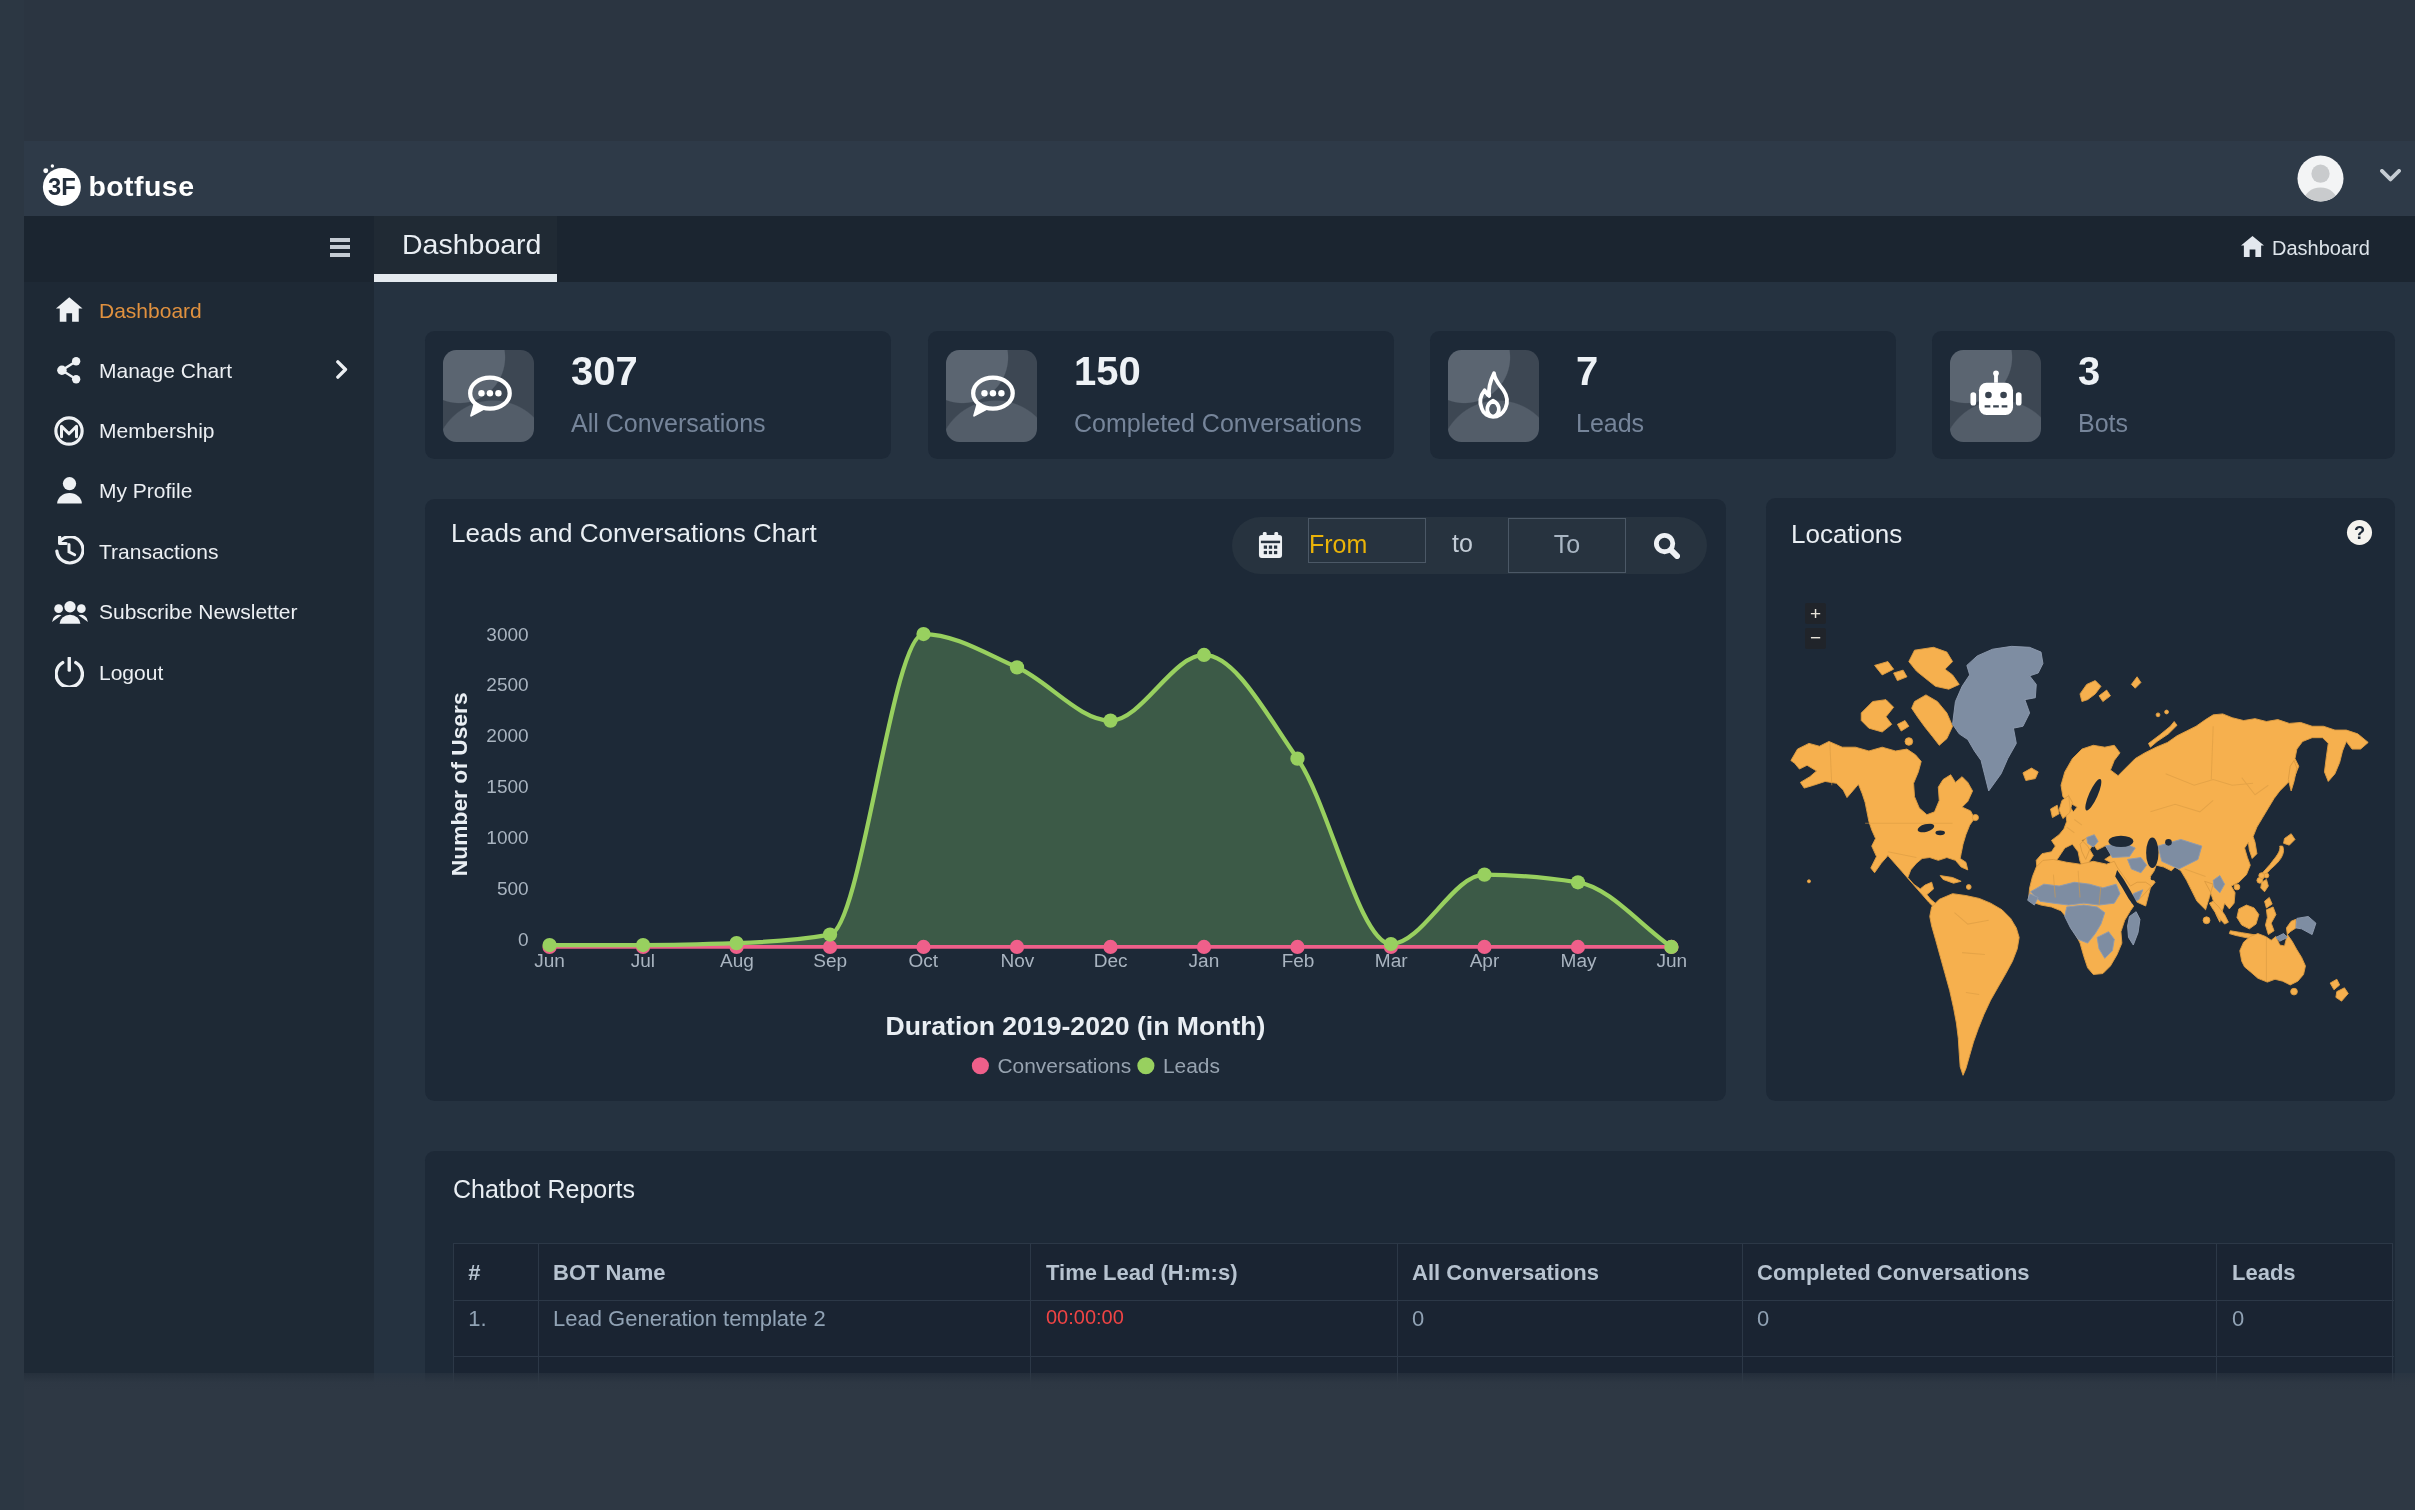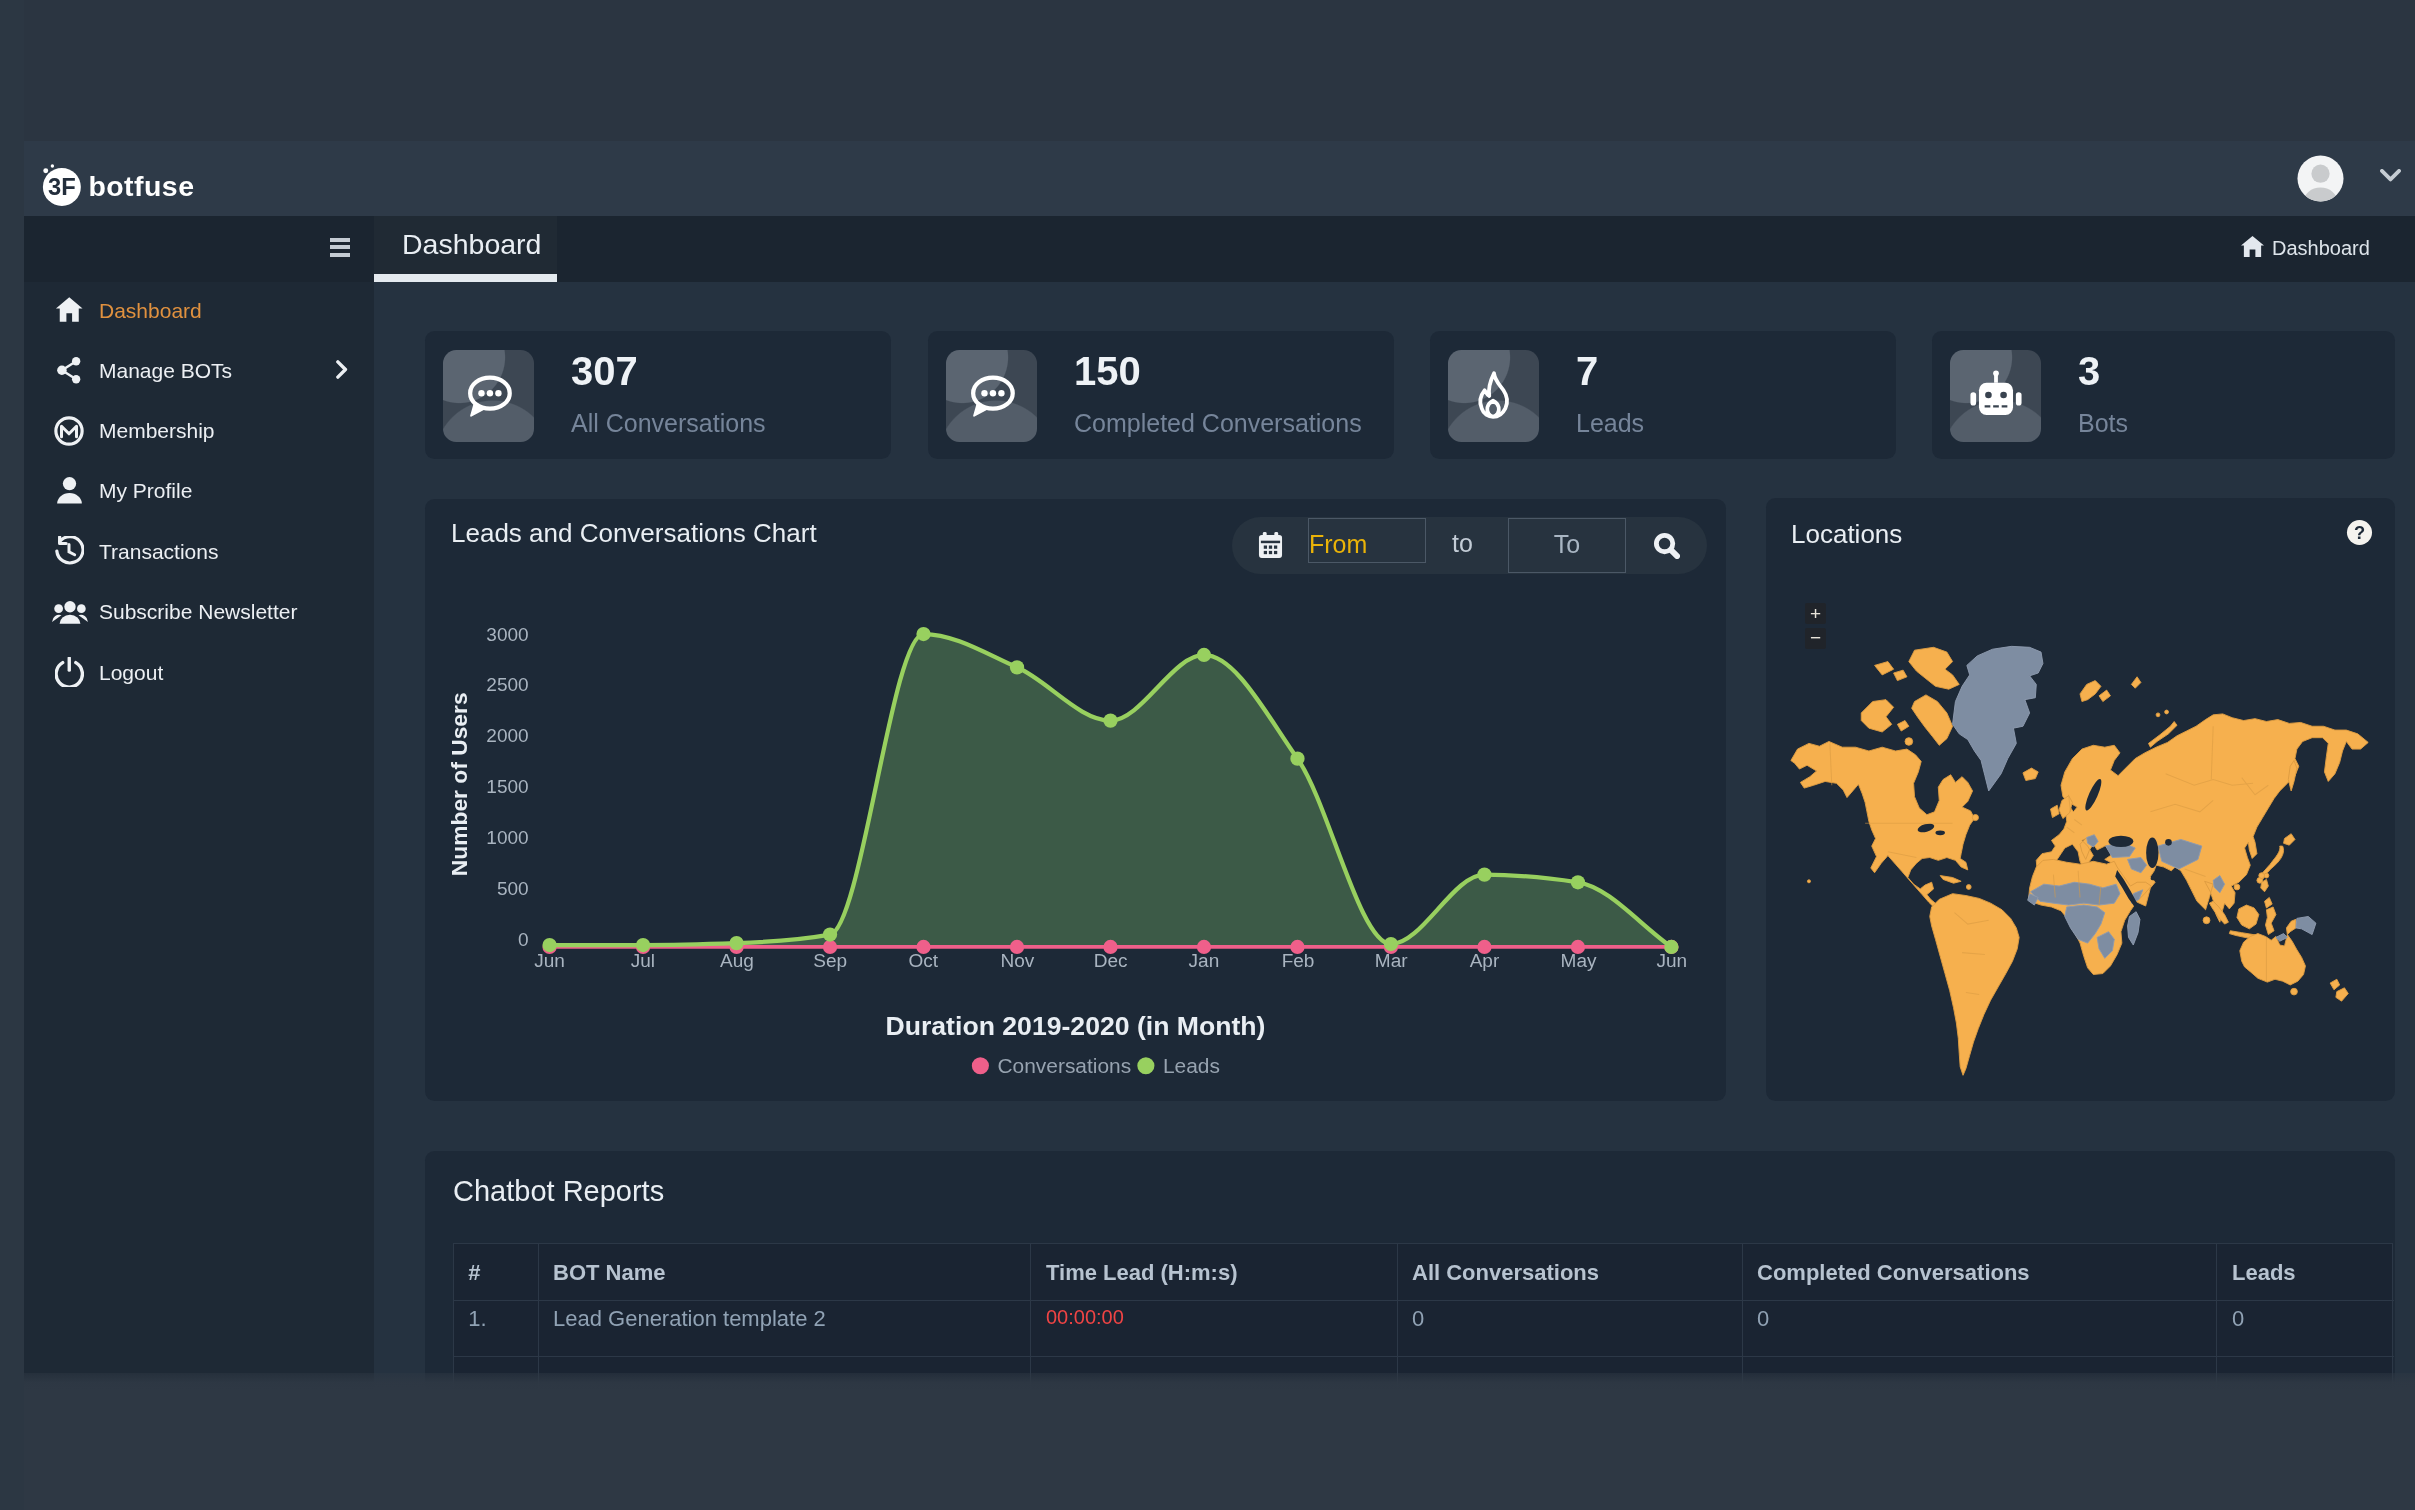--- a/index.html
+++ b/index.html
@@ -68,21 +68,21 @@
   </svg>
   <div class="abs" style="left:75px; top:299px; font-size:21px; color:#e0913f;">Dashboard</div>
 
   <svg class="abs" style="left:32px; top:356px;" width="27" height="28.5" viewBox="0 0 28 30">
     <circle cx="6" cy="15" r="5" fill="#eef1f4"></circle>
       <circle cx="21" cy="5.5" r="4.4" fill="#eef1f4"></circle>
       <circle cx="21" cy="24.5" r="4.4" fill="#eef1f4"></circle>
     <line x1="6" y1="15" x2="21" y2="5.5" stroke="#eef1f4" stroke-width="2.6"></line>
     <line x1="6" y1="15" x2="21" y2="24.5" stroke="#eef1f4" stroke-width="2.6"></line>
   </svg>
-  <div class="abs" style="left:75px; top:359px; font-size:21px; color:#eceff3;">Manage BOTs</div>
+  <div class="abs" style="left:75px; top:359px; font-size:21px; color:#eceff3;">Manage Chart</div>
   <svg class="abs" style="left:311px; top:360px;" width="13.3" height="19" viewBox="0 0 14 20">
     <path d="M3,2 L11,10 L3,18" stroke="#eceff3" stroke-width="3.6" fill="none" stroke-linecap="round" stroke-linejoin="round"></path>
   </svg>
 
   <svg class="abs" style="left:30px; top:416px;" width="30" height="30" viewBox="0 0 32 32">
     <circle cx="16" cy="16" r="14" fill="none" stroke="#eef1f4" stroke-width="3.4"></circle>
     <path d="M8,22 L8,11 L16,19 L24,11 L24,22" stroke="#eef1f4" stroke-width="3.2" fill="none" stroke-linejoin="round" stroke-linecap="round"></path>
   </svg>
   <div class="abs" style="left:75px; top:419px; font-size:21px; color:#eceff3;">Membership</div>
 
@@ -383,21 +383,21 @@
         <path d="M320,330 L318,312"></path>
         <path d="M404,330 L430,322 L456,330 L470,318"></path>
         <path d="M500,294 L514,312 L528,302"></path>
         <path d="M324,338 L332,344"></path>
         <path d="M526,462 L526,508"></path>
       </g>
     </svg>
   </div>
 
   <div class="panel" id="reppanel" style="left:401px; top:1151px; width:1970px; height:360px;"></div>
-  <div class="abs" style="left:429px; top:1175px; font-size:29px; color:#e9eef3;">Chatbot Reports</div>
+  <div class="abs" style="left:429px; top:1175px; font-size:25px; color:#e9eef3;">Chatbot Reports</div>
 
   <div class="abs" style="left:429px; top:1243px; width:1940px; height:149px; background:#1a2432; border:1px solid #2c3847;">
     <div class="abs" style="left:0; top:56px; width:1940px; height:1px; background:#2c3847;"></div>
     <div class="abs" style="left:0; top:112px; width:1940px; height:1px; background:#2c3847;"></div>
     <div class="abs" style="left:84px; top:0; width:1px; height:149px; background:#2c3847;"></div>
     <div class="abs" style="left:576px; top:0; width:1px; height:149px; background:#2c3847;"></div>
     <div class="abs" style="left:943px; top:0; width:1px; height:149px; background:#2c3847;"></div>
     <div class="abs" style="left:1288px; top:0; width:1px; height:149px; background:#2c3847;"></div>
     <div class="abs" style="left:1762px; top:0; width:1px; height:149px; background:#2c3847;"></div>
     <div class="abs" style="left:14.3px; top:16px; font-size:22px; font-weight:bold; color:#b7c3d0;">#</div>

